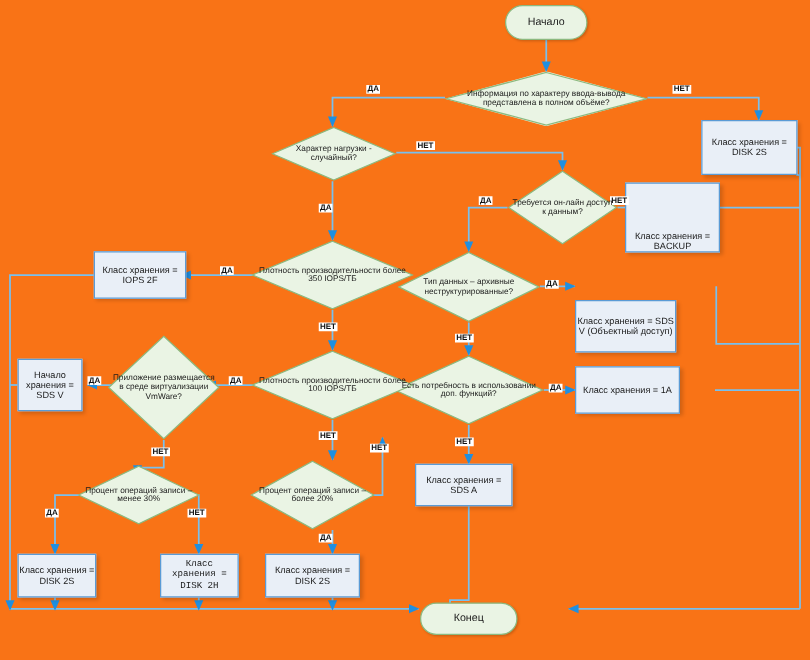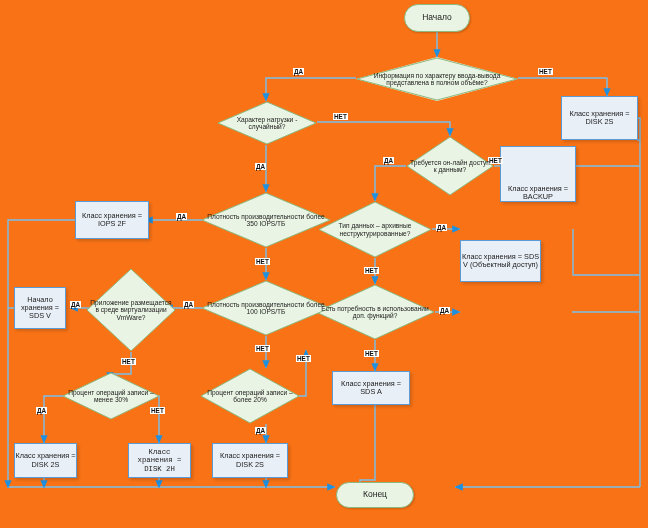--- a/index.html
+++ b/index.html
@@ -202,20 +202,23 @@
   </div>
 
   <div class="node proc" style="left:500px;top:146px;width:76px;height:56px;align-items:flex-end;">
     <span>Класс хранения = BACKUP</span>
   </div>
 
   <div class="node proc" style="left:460px;top:208px;width:81px;height:42px;margin-top:32px;">
     <span>Класс хранения = SDS V (Объектный доступ)</span>
   </div>
 
+  <div class="node proc" style="left:460px;top:293px;width:84px;height:38px;">
+    <span>Класс хранения = 1A</span>
+  </div>
 
   <div class="node proc" style="left:332px;top:371px;width:78px;height:34px;">
     <span>Класс хранения = SDS A</span>
   </div>
 
   <div class="node proc" style="left:75px;top:201px;width:74px;height:38px;">
     <span>Класс хранения = IOPS 2F</span>
   </div>
 
   <div class="node proc" style="left:14px;top:287px;width:52px;height:42px;">

